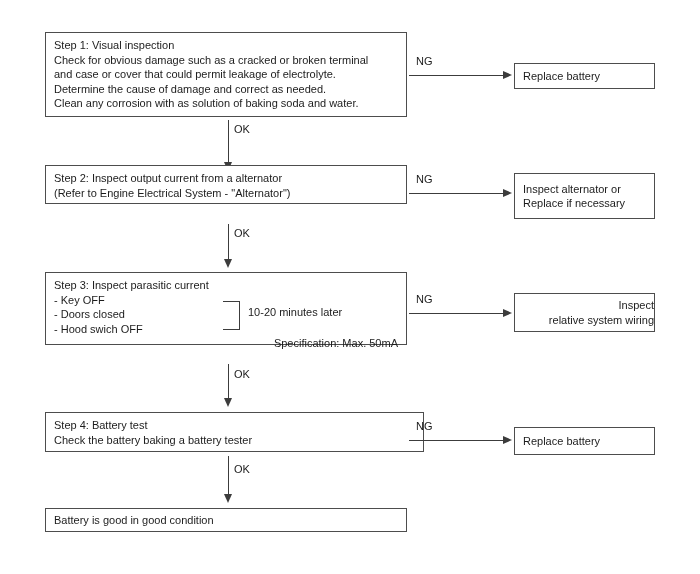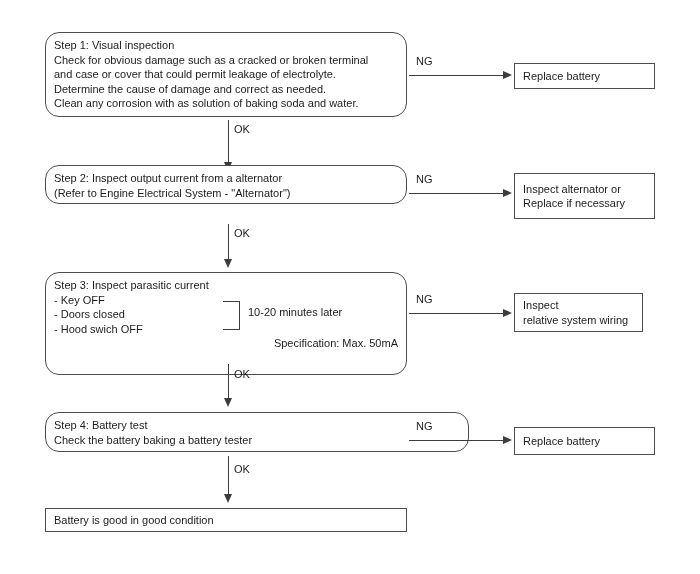--- a/index.html
+++ b/index.html
@@ -21,21 +21,20 @@
     overflow: hidden;
   }
   .box {
     position: absolute;
     border: 1px solid var(--border);
     background: var(--background);
   }
   .box.pad {
     padding: 5px 8px 0 8px;
     line-height: 14.6px;
-    border-radius: 14px;
   }
   .box.center {
     display: flex;
     flex-direction: column;
     justify-content: center;
     padding-left: 8px;
     line-height: 14.5px;
   }
   .ln { white-space: pre; }
   .ln.indent { padding-left: 9px; text-align: right; }
@@ -110,44 +109,44 @@
   <div class="arr-right" style="left:503px; top:189px;"></div>
   <div class="box center" style="left:514px; top:173px; width:141px; height:46px;">
     <div class="ln">Inspect alternator or</div>
     <div class="ln">Replace if necessary</div>
   </div>
 
   <div class="vline" style="left:228px; top:224px; height:35px;"></div>
   <div class="arr-down" style="left:224px; top:259px;"></div>
   <div class="tag" style="left:234px; top:227px;">OK</div>
 
-  <div class="box pad" style="left:45px; top:272px; width:362px; height:103px;">
+  <div class="box pad" style="left:45px; top:272px; width:362px; height:73px;">
     <div class="ln">Step 3: Inspect parasitic current</div>
     <div class="ln">- Key OFF</div>
     <div class="ln">- Doors closed</div>
     <div class="ln">- Hood swich OFF</div>
     <div class="ln indent">Specification: Max. 50mA</div>
   </div>
 
   <div class="bracket" style="left:223px; top:301px; width:17px; height:29px;"></div>
   <div class="tag" style="left:248px; top:306px;">10-20 minutes later</div>
 
   <div class="tag" style="left:416px; top:293px;">NG</div>
   <div class="hline" style="left:409px; top:313px; width:94px;"></div>
   <div class="arr-right" style="left:503px; top:309px;"></div>
-  <div class="box center" style="left:514px; top:293px; width:129px; height:39px;">
+  <div class="box center" style="left:514px; top:293px; width:141px; height:39px;text-align:right;">
     <div class="ln">Inspect</div>
     <div class="ln">relative system wiring</div>
   </div>
 
   <div class="vline" style="left:228px; top:364px; height:34px;"></div>
   <div class="arr-down" style="left:224px; top:398px;"></div>
   <div class="tag" style="left:234px; top:368px;">OK</div>
 
-  <div class="box pad" style="left:45px; top:412px; width:424px; height:40px;">
+  <div class="box pad" style="left:45px; top:412px; width:379px; height:40px;">
     <div class="ln">Step 4: Battery test</div>
     <div class="ln">Check the battery baking a battery tester</div>
   </div>
 
   <div class="tag" style="left:416px; top:420px;">NG</div>
   <div class="hline" style="left:409px; top:440px; width:94px;"></div>
   <div class="arr-right" style="left:503px; top:436px;"></div>
   <div class="box center" style="left:514px; top:427px; width:141px; height:28px;">
     <div class="ln">Replace battery</div>
   </div>

